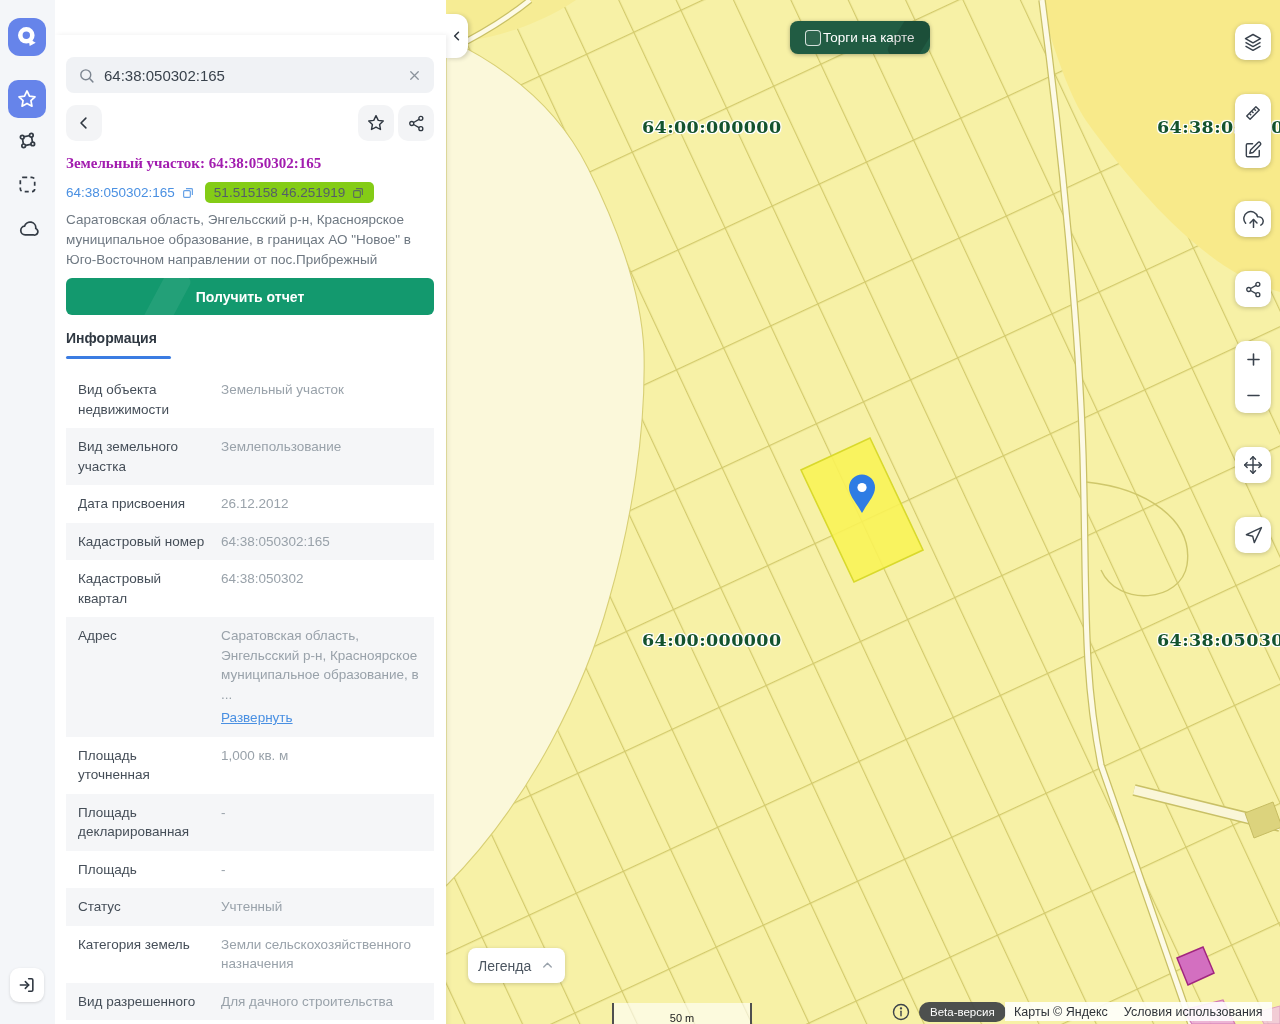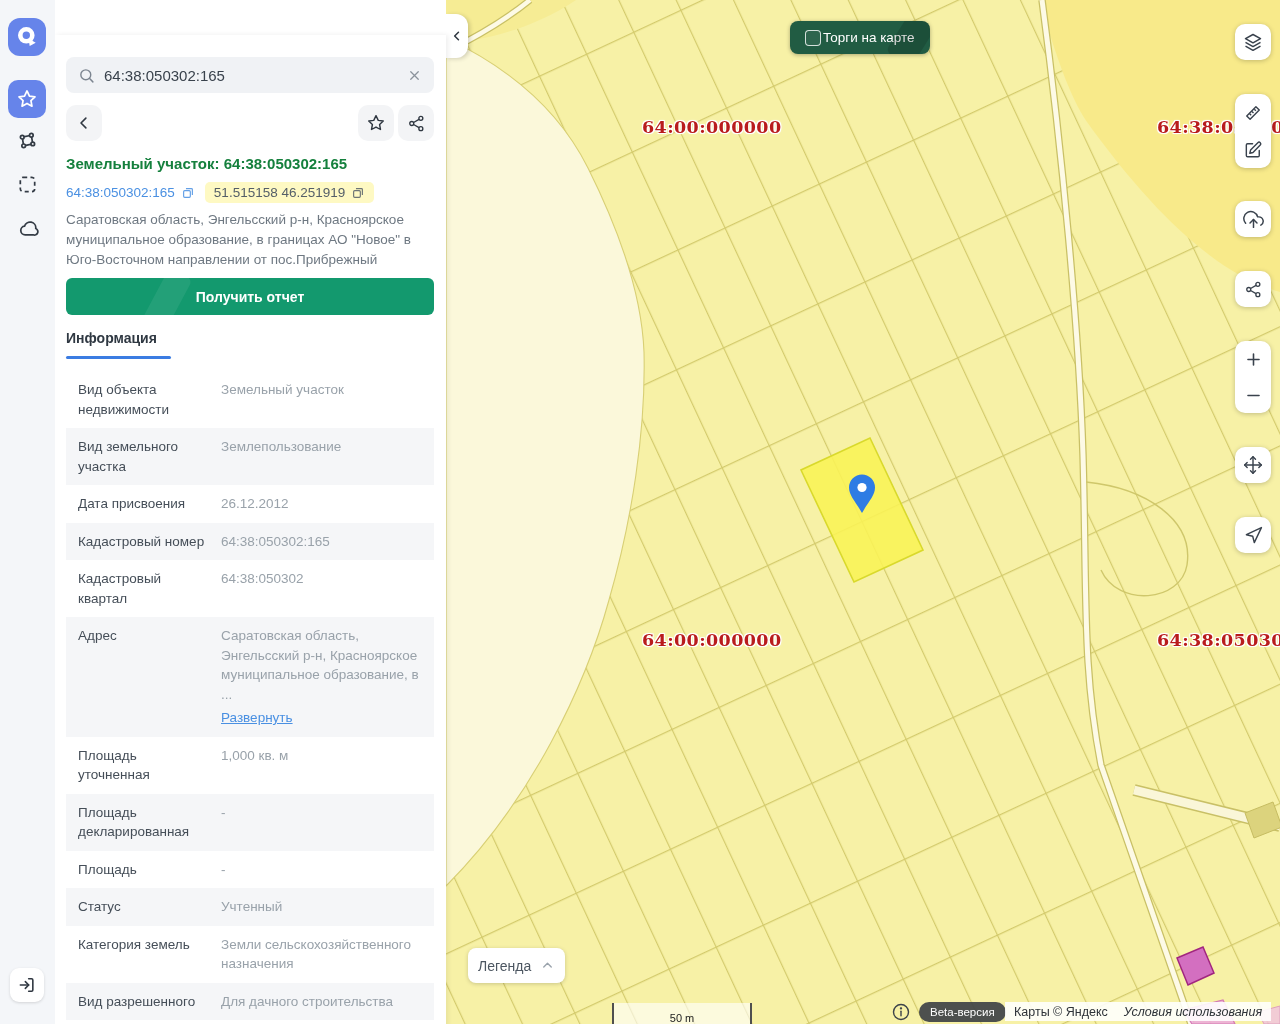--- a/index.html
+++ b/index.html
@@ -21,24 +21,24 @@
   .sidebar { position:absolute; left:55px; top:0; width:391px; height:1024px; background:#fff; z-index:20;
              box-shadow:2px 0 5px rgba(0,0,0,.07);margin-top:35px; }
   .search-box { position:absolute; left:11px; top:22px; width:368px; height:36px; background:#f0f2f5;
              border-radius:8px; display:flex; align-items:center; padding:0 12px; gap:9px; }
   .search-box .sico { color:#7c8590; flex:0 0 auto; }
   .search-input { flex:1; border:none; background:transparent; outline:none; font-size:15px; color:#39424c;
              font-family:"Liberation Sans", sans-serif; }
   .search-clear { color:#8a929b; cursor:pointer; flex:0 0 auto; display:flex; }
   .hdr-btn { position:absolute; top:70px; width:36px; height:36px; border-radius:10px; background:#f3f4f6;
              display:flex; align-items:center; justify-content:center; color:#2f3741; cursor:pointer; }
-  .title { position:absolute; left:11px; top:120px; width:368px; font-size:15px; font-weight:700; color:#15803d; }
+  .title { position:absolute; left:11px; top:120px; width:368px; font-size:15px; font-weight:700; color:#a21caf;font-family:Liberation Serif, serif; }
   .chips { position:absolute; left:11px; top:147px; display:flex; align-items:center; gap:10px; }
   .chip-blue { display:flex; align-items:center; gap:6px; color:#4a90e2; font-size:13.5px; cursor:pointer; }
-  .chip-gray { display:flex; align-items:center; gap:6px; background:#fef9c3; border-radius:5px; padding:3px 9px;
+  .chip-gray { display:flex; align-items:center; gap:6px; background:#84cc16; border-radius:5px; padding:3px 9px;
                color:#545e68; font-size:13.5px; cursor:pointer; }
   .copy-ic { color:inherit; opacity:.85; }
   .address { position:absolute; left:11px; top:175px; width:368px; font-size:13.5px; line-height:20px; color:#6e7882; }
   .report-btn { position:absolute; left:11px; top:243px; width:368px; height:37px; background:#13996e; border:none;
                border-radius:6px; color:#fff; font-size:14px; font-weight:600; cursor:pointer; overflow:hidden;
                font-family:"Liberation Sans", sans-serif; }
   .report-btn::after { content:""; position:absolute; left:88px; top:-8px; width:26px; height:60px;
                background:rgba(255,255,255,.07); transform:rotate(28deg); border-radius:6px; }
   .tab { position:absolute; left:11px; top:295px; font-size:14px; font-weight:700; color:#2f3842; cursor:pointer; }
   .tab-underline { position:absolute; left:11px; top:321px; width:105px; height:3px; background:#3b7ce2; border-radius:3px; }
@@ -46,21 +46,21 @@
   .info-row { display:flex; padding:9px 12px; }
   .info-row.alt { background:#f5f6f8; }
   .row-label { width:131px; margin-right:12px; flex:0 0 auto; color:#454e58; }
   .row-value { flex:1; color:#99a2aa; white-space:pre-line; }
   .expand-link { display:inline-block; margin-top:4px; color:#4a90e2; text-decoration:underline; cursor:pointer; }
 
   
   #map { position:absolute; left:446px; top:0; width:834px; height:1024px; overflow:hidden; background:#f7f1a6; }
   #map > svg { position:absolute; left:0; top:0; }
   .map-label { position:absolute; font-family:"DejaVu Serif", serif; font-weight:700; font-size:17.5px;
-               letter-spacing:.4px; color:#b91c1c; white-space:nowrap; z-index:5;
+               letter-spacing:.4px; color:#14532d; white-space:nowrap; z-index:5;
                text-shadow:-1px -1px 0 #fff, 1px -1px 0 #fff, -1px 1px 0 #fff, 1px 1px 0 #fff, 0 0 3px #fff; }
   .ml1 { left:196px; top:117px; } .ml2 { left:711px; top:117px; }
   .ml3 { left:196px; top:630px; } .ml4 { left:711px; top:630px; }
   .collapse-handle { position:absolute; left:0; top:14px; width:22px; height:44px; background:#fff;
                border-radius:0 12px 12px 0; box-shadow:2px 1px 4px rgba(0,0,0,.16); display:flex; align-items:center;
                justify-content:center; color:#2f3741; cursor:pointer; z-index:10; }
   .torgi { position:absolute; left:344px; top:21px; height:33px; padding:0 15px; background:#215c43; border-radius:8px;
                display:flex; align-items:center; gap:2px; color:#fff; font-size:13.5px; z-index:10; cursor:pointer;
                box-shadow:0 1px 4px rgba(0,0,0,.3); overflow:hidden; }
   .torgi::after { content:""; position:absolute; right:4px; top:-6px; width:30px; height:48px;
@@ -77,21 +77,21 @@
                font-size:14px; color:#4c5661; z-index:10; cursor:pointer; }
   .legend-btn .chev { color:#9aa3ac; }
   .scalebar { position:absolute; left:166px; top:1003px; width:140px; height:29px; background:rgba(255,255,255,.62);
                border-left:2px solid #4f4f4f; border-right:2px solid #4f4f4f; display:flex; align-items:center;
                justify-content:center; font-size:11px; color:#222; z-index:10; }
   .map-info { position:absolute; left:445px; top:1002px; width:20px; height:20px; color:#3c434a; z-index:10; cursor:pointer;}
   .beta { position:absolute; left:473px; top:1002px; height:20px; padding:0 11px; background:rgba(62,66,70,.92);
                border-radius:10px; color:#fff; font-size:11.5px; display:flex; align-items:center; z-index:10; }
   .attr-strip { position:absolute; left:559px; top:1002px; height:19px; background:rgba(255,255,255,.88);
                padding:0 9px; display:flex; align-items:center; gap:16px; font-size:12.5px; color:#2e3338; z-index:10; }
-  .attr-strip .terms { cursor:pointer;font-style:italic; }
+  .attr-strip .terms { cursor:pointer; }
 </style>
 </head>
 <body>
 
 <div class="rail">
   <div class="logo">
     <svg width="24" height="24" viewBox="0 0 24 24">
       <circle cx="11.3" cy="10.3" r="6" fill="none" stroke="#fff" stroke-width="4.6"></circle>
       <path d="M13.5 13.5l7.2 4.2-6 3.2z" fill="#fff"></path>
     </svg>

